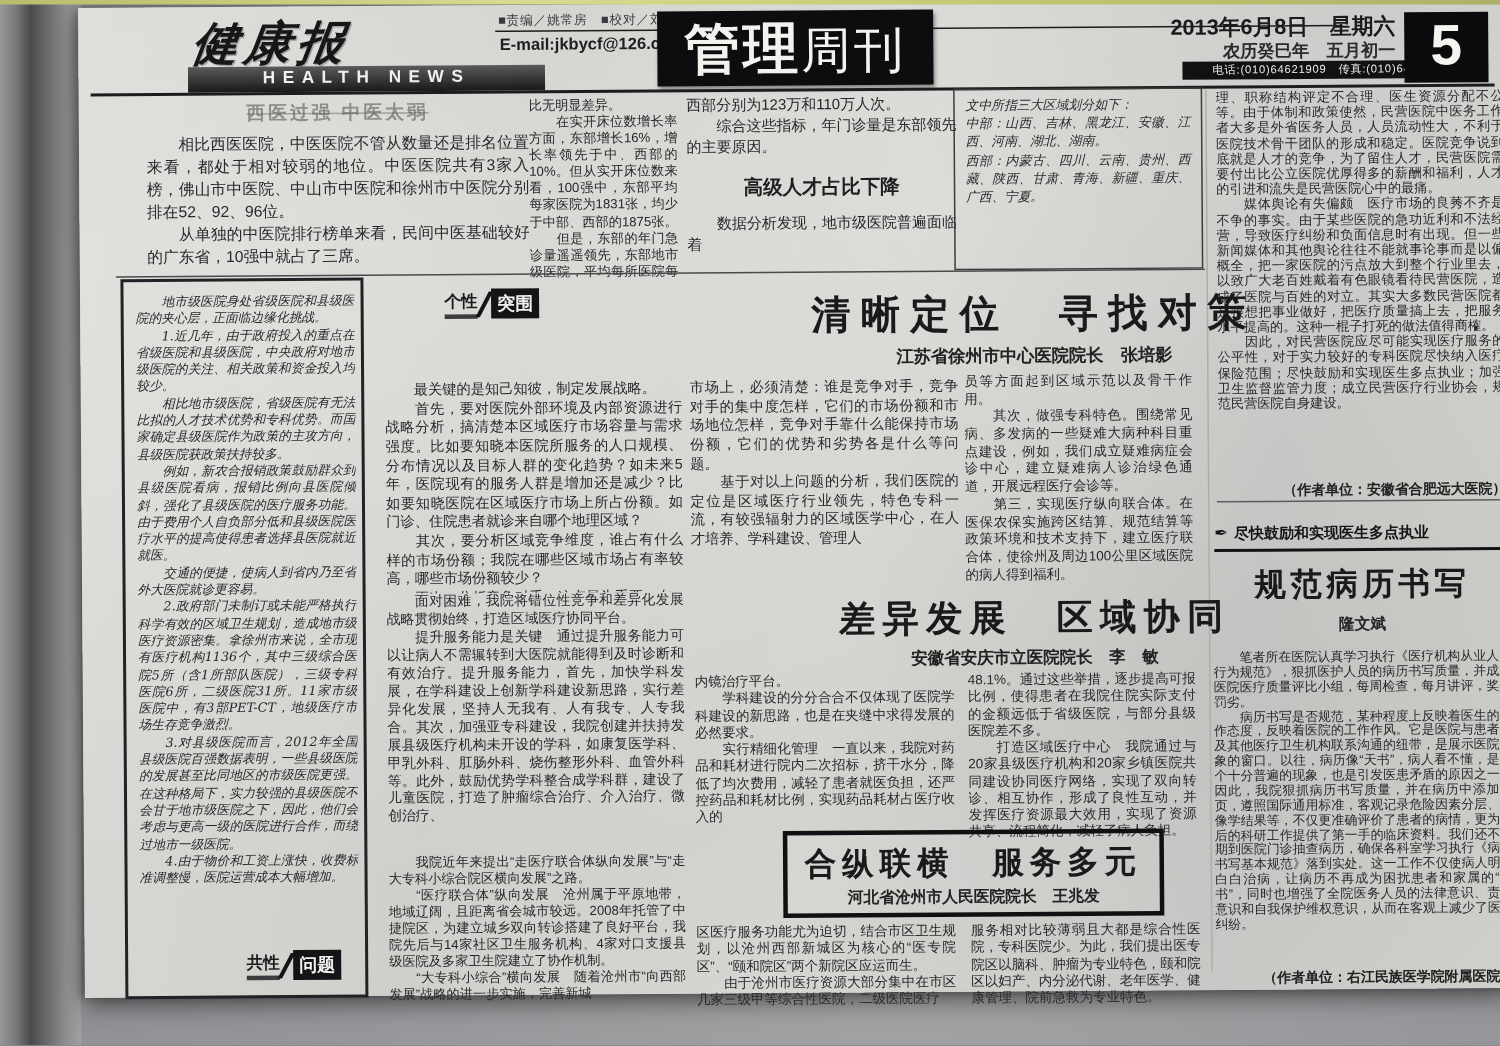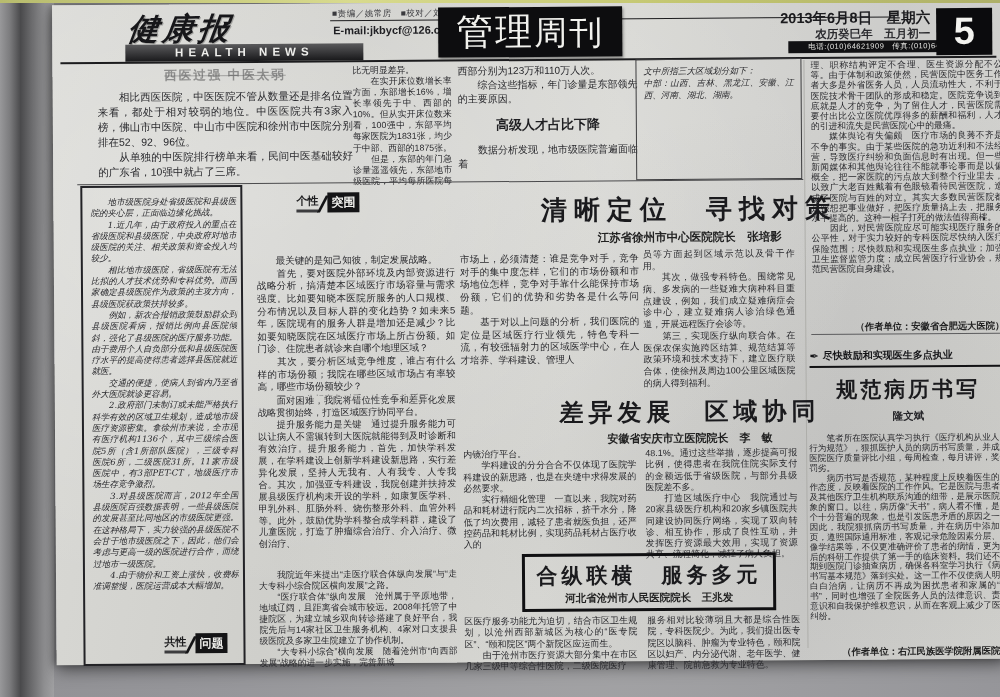--- a/index.html
+++ b/index.html
@@ -25,34 +25,34 @@
   .rule{background:#1c1c1e;}
   
   .logo-cn{font-family:"DejaVu Serif","Liberation Serif",serif;font-style:italic;font-weight:900;
     font-size:31px;letter-spacing:4px;transform:skewX(-8deg);color:#17171a;text-shadow:1px 1px 0 rgba(0,0,0,.25);}
   .hn-bar{background:linear-gradient(180deg,#5a5a5c,#19191b);color:#efefec;font-weight:bold;
     font-size:11.5px;letter-spacing:5px;text-align:center;line-height:17px;}
   .editors{font-size:8.5px;color:#3a3a3e;letter-spacing:.5px;}
   .email{font-size:11px;font-weight:bold;color:#202024;}
   .section-box{background:#0d0d0f;color:#f2f2ee;text-align:center;line-height:50px;
     box-shadow:1px 2px 3px rgba(0,0,0,.4);}
-  .section-bold{font-family:"DejaVu Serif","Liberation Serif",serif;font-weight:400;font-size:37px;letter-spacing:2px;}
+  .section-bold{font-family:"DejaVu Serif","Liberation Serif",serif;font-weight:700;font-size:37px;letter-spacing:2px;}
   .section-light{font-family:"DejaVu Serif","Liberation Serif",serif;font-weight:400;font-size:33px;letter-spacing:2px;}
   .m-date{font-size:14.5px;font-weight:900;text-align:right;color:#1b1b1e;}
   .m-lunar{font-size:11.5px;font-weight:bold;text-align:right;color:#2a2a2e;}
   .contact-bar{background:#111113;color:#e8e8e4;font-size:7.5px;text-align:center;line-height:12px;letter-spacing:.5px;}
   .page-num{background:#0b0b0d;color:#f4f4f0;font-weight:900;font-size:38px;text-align:center;line-height:46px;}
   
   .big-title{font-weight:900;text-align:center;color:#1a1a1d;}
   .byline{font-weight:bold;text-align:center;color:#222;}
   .subhead{font-weight:900;text-align:center;font-size:13px;margin:10px 0 9px 0;color:#1f1f22;}
   .tcm-head{font-weight:bold;text-align:center;font-size:12.5px;color:#8d8d8c;letter-spacing:2px;margin:0 0 5px 0;
     text-decoration:line-through;text-decoration-color:rgba(90,90,90,.45);}
   
-  .slant-tag{display:flex;align-items:flex-end;gap:3px;}
+  .slant-tag{display:flex;align-items:center;gap:3px;}
   .tag-strong{font-weight:900;font-size:11px;color:#1c1c1e;border-bottom:3px solid #3c3c3e;padding-bottom:1px;}
   .tag-slash{display:inline-block;width:3px;height:17px;background:#141416;transform:skewX(-28deg);}
   .tag-chip{background:#141416;color:#efefec;font-weight:900;font-size:12px;padding:2px 4px 1px 4px;}
   
   .region-box{border:1px solid #3c3c3e;padding:5px 7px;}
   .region-line{font-size:8.6px;line-height:1.42;text-align:justify;color:#2a2a2e;}
   .problems-box{border:2px solid #222226;}
   .alliance-box{border:3px solid #101012;padding-top:5px;background:rgba(255,255,255,.06);}
   .essay-tag{border-bottom:2px solid #121214;padding-bottom:3px;font-weight:900;font-size:10px;
     display:flex;align-items:center;gap:4px;color:#151518;}
@@ -94,20 +94,21 @@
 　　但是，东部的年门急诊量遥遥领先，东部地市级医院，平均每所医院每年148万人次</div>
     <div class="abs" style="left:405px;top:62px;width:180px;height:120px;overflow:hidden;">
       <div class="coltext" style="font-size:10px;line-height:1.4;">西部分别为123万和110万人次。
 　　综合这些指标，年门诊量是东部领先的主要原因。</div>
       <div class="subhead">高级人才占比下降</div>
       <div class="coltext" style="font-size:10px;line-height:1.4;">　　数据分析发现，地市级医院普遍面临着</div>
     </div>
     <div class="abs region-box kai" style="left:583px;top:58px;width:166px;height:121px;overflow:hidden;">
       <div class="region-line">文中所指三大区域划分如下：</div>
       <div class="region-line">中部：山西、吉林、黑龙江、安徽、江西、河南、湖北、湖南。</div>
+      <div class="region-line">西部：内蒙古、四川、云南、贵州、西藏、陕西、甘肃、青海、新疆、重庆、广西、宁夏。</div>
     </div>
     <div class="abs rule" style="left:24px;top:179px;width:726px;height:1px;background:#4a4a4c;"></div>
     <div class="abs" style="left:751px;top:60px;width:1px;height:588px;background:#aeaeaa;"></div>
 
     <div class="abs coltext" style="left:758px;top:60px;width:192px;height:258px;font-size:8.8px;line-height:1.16;">理、职称结构评定不合理、医生资源分配不公等。由于体制和政策使然，民营医院中医务工作者大多是外省医务人员，人员流动性大，不利于医院技术骨干团队的形成和稳定。医院竞争说到底就是人才的竞争，为了留住人才，民营医院需要付出比公立医院优厚得多的薪酬和福利，人才的引进和流失是民营医院心中的最痛。
 　　媒体舆论有失偏颇　医疗市场的良莠不齐是不争的事实。由于某些医院的急功近利和不法经营，导致医疗纠纷和负面信息时有出现。但一些新闻媒体和其他舆论往往不能就事论事而是以偏概全，把一家医院的污点放大到整个行业里去，以致广大老百姓戴着有色眼镜看待民营医院，造成了医院与百姓的对立。其实大多数民营医院都是很想把事业做好，把医疗质量搞上去，把服务水平提高的。这种一棍子打死的做法值得商榷。
 　　因此，对民营医院应尽可能实现医疗服务的公平性，对于实力较好的专科医院尽快纳入医疗保险范围；尽快鼓励和实现医生多点执业；加强卫生监督监管力度；成立民营医疗行业协会，规范民营医院自身建设。</div>
     <div class="abs attr-line" style="left:758px;top:321px;width:192px;font-size:9.3px;">（作者单位：安徽省合肥远大医院）</div>
 
     <div class="abs problems-box" style="left:27px;top:181px;width:162px;height:480px;">

